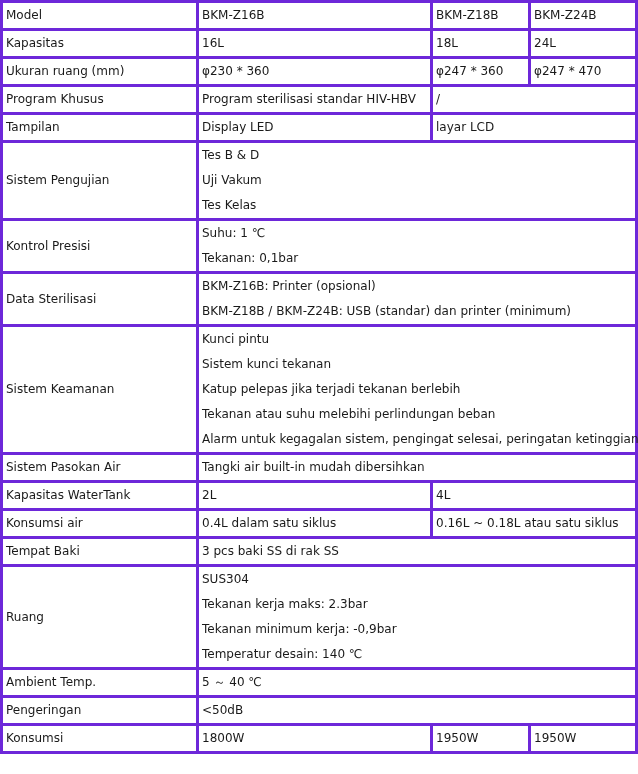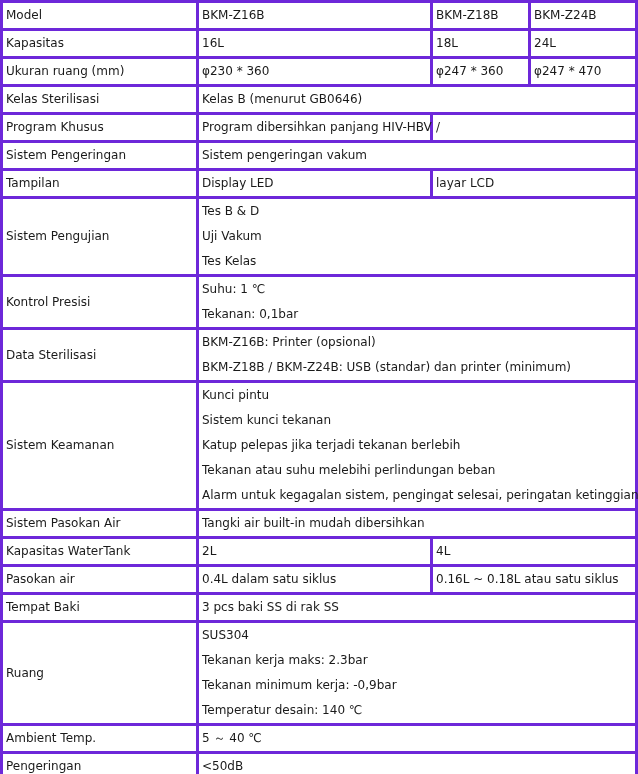--- a/index.html
+++ b/index.html
@@ -75,31 +75,23 @@
           <td class="c2">18L</td>
           <td class="c3">24L</td>
         </tr>
         <tr>
           <td class="label">Ukuran ruang (mm)</td>
           <td class="c1">φ230 * 360</td>
           <td class="c2">φ247 * 360</td>
           <td class="c3">φ247 * 470</td>
         </tr>
         <tr>
-          <td class="label">Kelas Sterilisasi</td>
-          <td colspan="3">Kelas B (menurut GB0646)</td>
-        </tr>
-        <tr>
           <td class="label">Program Khusus</td>
-          <td class="c1">Program dibersihkan panjang HIV-HBV</td>
+          <td class="c1">Program sterilisasi standar HIV-HBV</td>
           <td colspan="2">/</td>
-        </tr>
-        <tr>
-          <td class="label">Sistem Pengeringan</td>
-          <td colspan="3">Sistem pengeringan vakum</td>
         </tr>
         <tr>
           <td class="label">Tampilan</td>
           <td class="c1">Display LED</td>
           <td colspan="2">layar LCD</td>
         </tr>
         <tr>
           <td class="label">Sistem Pengujian</td>
           <td colspan="3" class="multi">
             <span class="multiline">Tes B &amp; D</span>
@@ -134,21 +126,21 @@
         <tr>
           <td class="label">Sistem Pasokan Air</td>
           <td colspan="3">Tangki air built-in mudah dibersihkan</td>
         </tr>
         <tr>
           <td class="label">Kapasitas WaterTank</td>
           <td class="c1">2L</td>
           <td colspan="2">4L</td>
         </tr>
         <tr>
-          <td class="label">Pasokan air</td>
+          <td class="label">Konsumsi air</td>
           <td class="c1">0.4L dalam satu siklus</td>
           <td colspan="2">0.16L ~ 0.18L atau satu siklus</td>
         </tr>
         <tr>
           <td class="label">Tempat Baki</td>
           <td colspan="3">3 pcs baki SS di rak SS</td>
         </tr>
         <tr>
           <td class="label">Ruang</td>
           <td colspan="3" class="multi">

